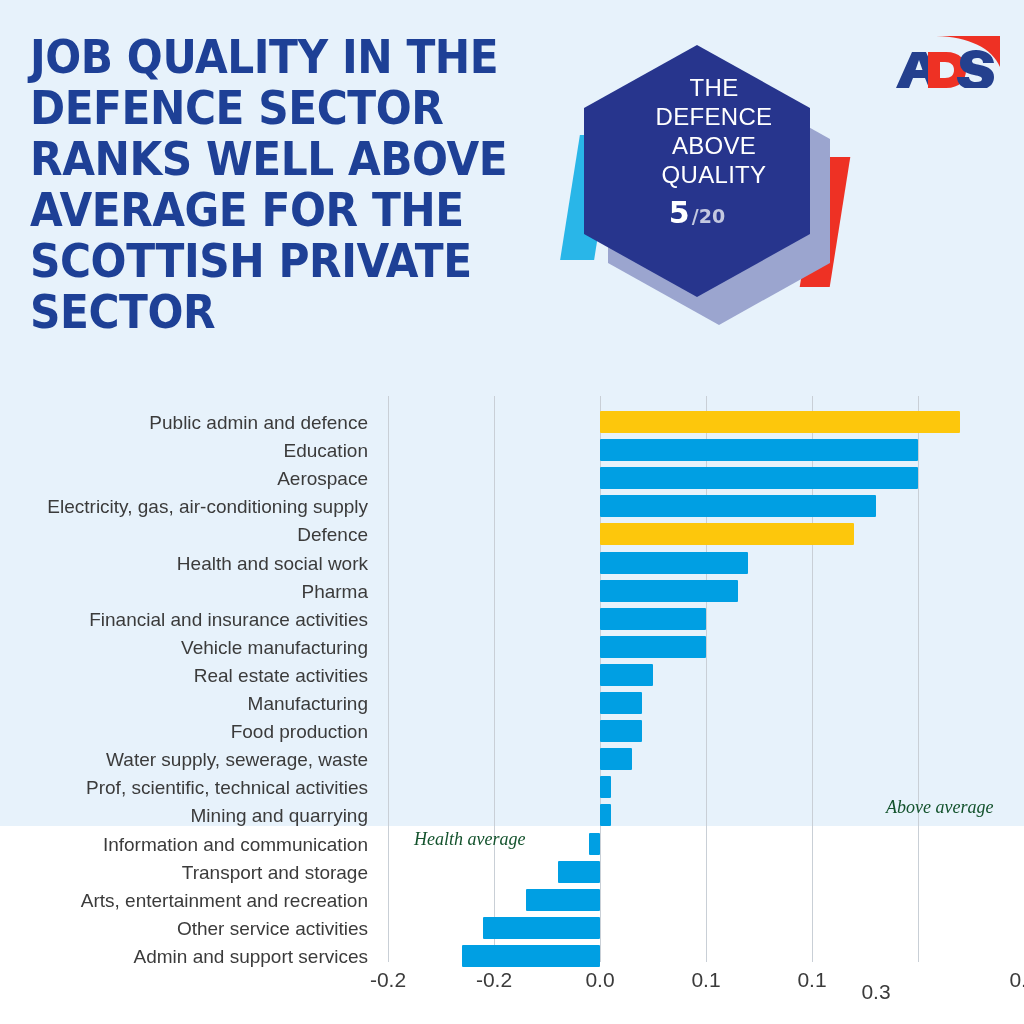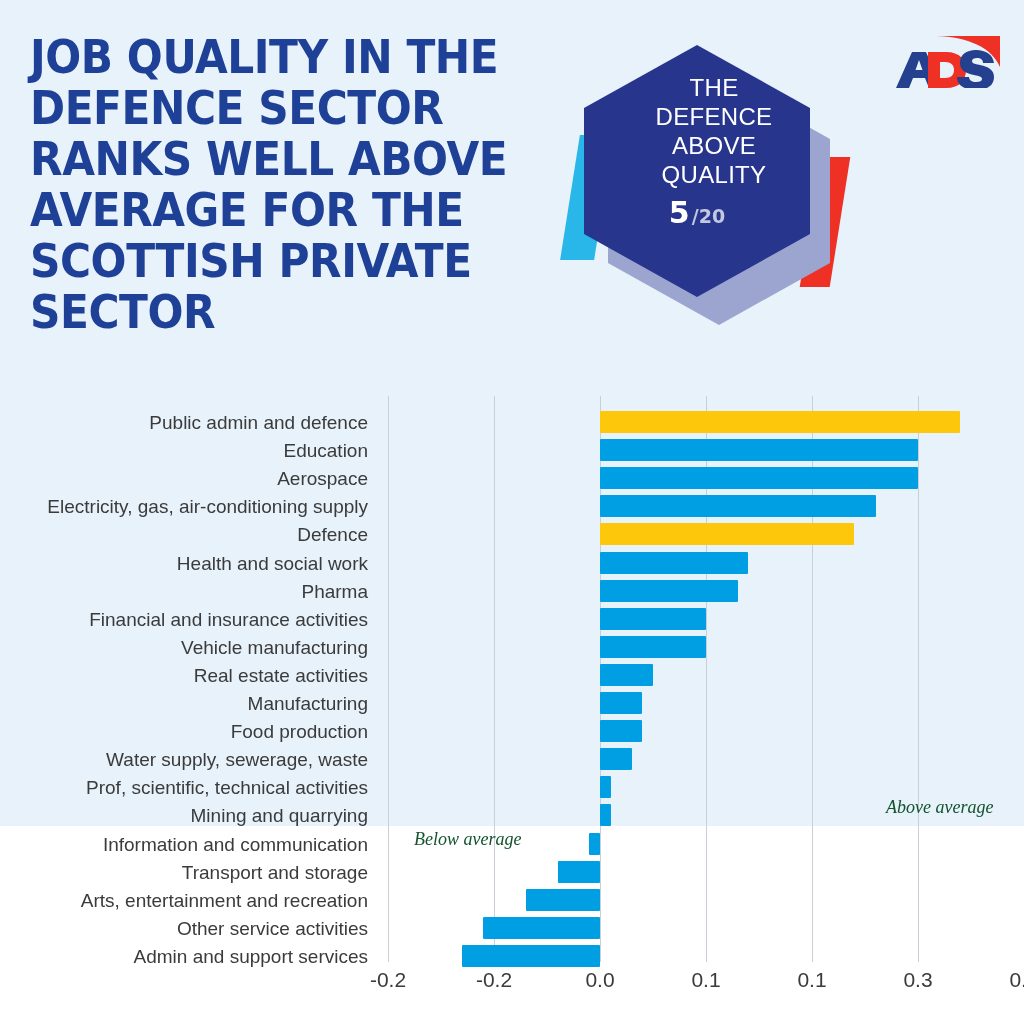--- a/index.html
+++ b/index.html
@@ -195,26 +195,26 @@
         <div class="bar pos" title="Prof, scientific, technical activities: 0.01" style="left: 212px; width: 10.6px; top: 380.3px;"></div>
         <div class="bar pos" title="Mining and quarrying: 0.01" style="left: 212px; width: 10.6px; top: 408.4px;"></div>
         <div class="bar neg" title="Information and communication: -0.01" style="left: 201.4px; width: 10.6px; top: 436.5px;"></div>
         <div class="bar neg" title="Transport and storage: -0.04" style="left: 169.6px; width: 42.4px; top: 464.6px;"></div>
         <div class="bar neg" title="Arts, entertainment and recreation: -0.07" style="left: 137.8px; width: 74.2px; top: 492.7px;"></div>
         <div class="bar neg" title="Other service activities: -0.11" style="left: 95.4px; width: 116.6px; top: 520.8px;"></div>
         <div class="bar neg" title="Admin and support services: -0.13" style="left: 74.2px; width: 137.8px; top: 548.9px;"></div>
       </div>
   </div>
 
-  <div class="annot below">Below average</div>
+  <div class="annot below">Health average</div>
   <div class="annot above">Above average</div>
 
   <div class="ticks" id="ticks">
       <div class="tick" style="left: 388px;">-0.2</div>
       <div class="tick" style="left: 494px;">-0.2</div>
       <div class="tick" style="left: 600px;">0.0</div>
       <div class="tick" style="left: 706px;">0.1</div>
       <div class="tick" style="left: 812px;">0.1</div>
-      <div class="tick" style="left: 918px;">0.3</div>
+      <div class="tick" style="left: 876px; margin-top: 12px;">0.3</div>
       <div class="tick" style="left: 1024px;">0.4</div>
     </div>
 
 </div>
 
 </body></html>

